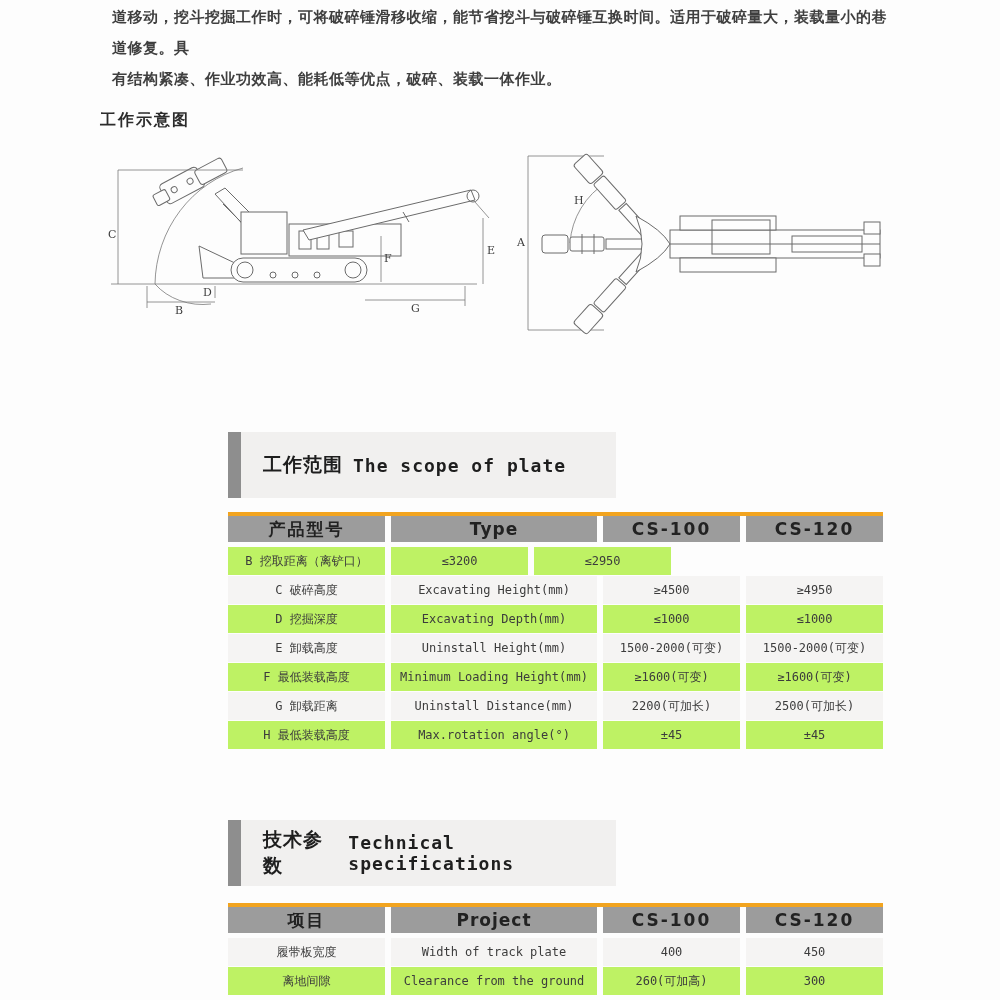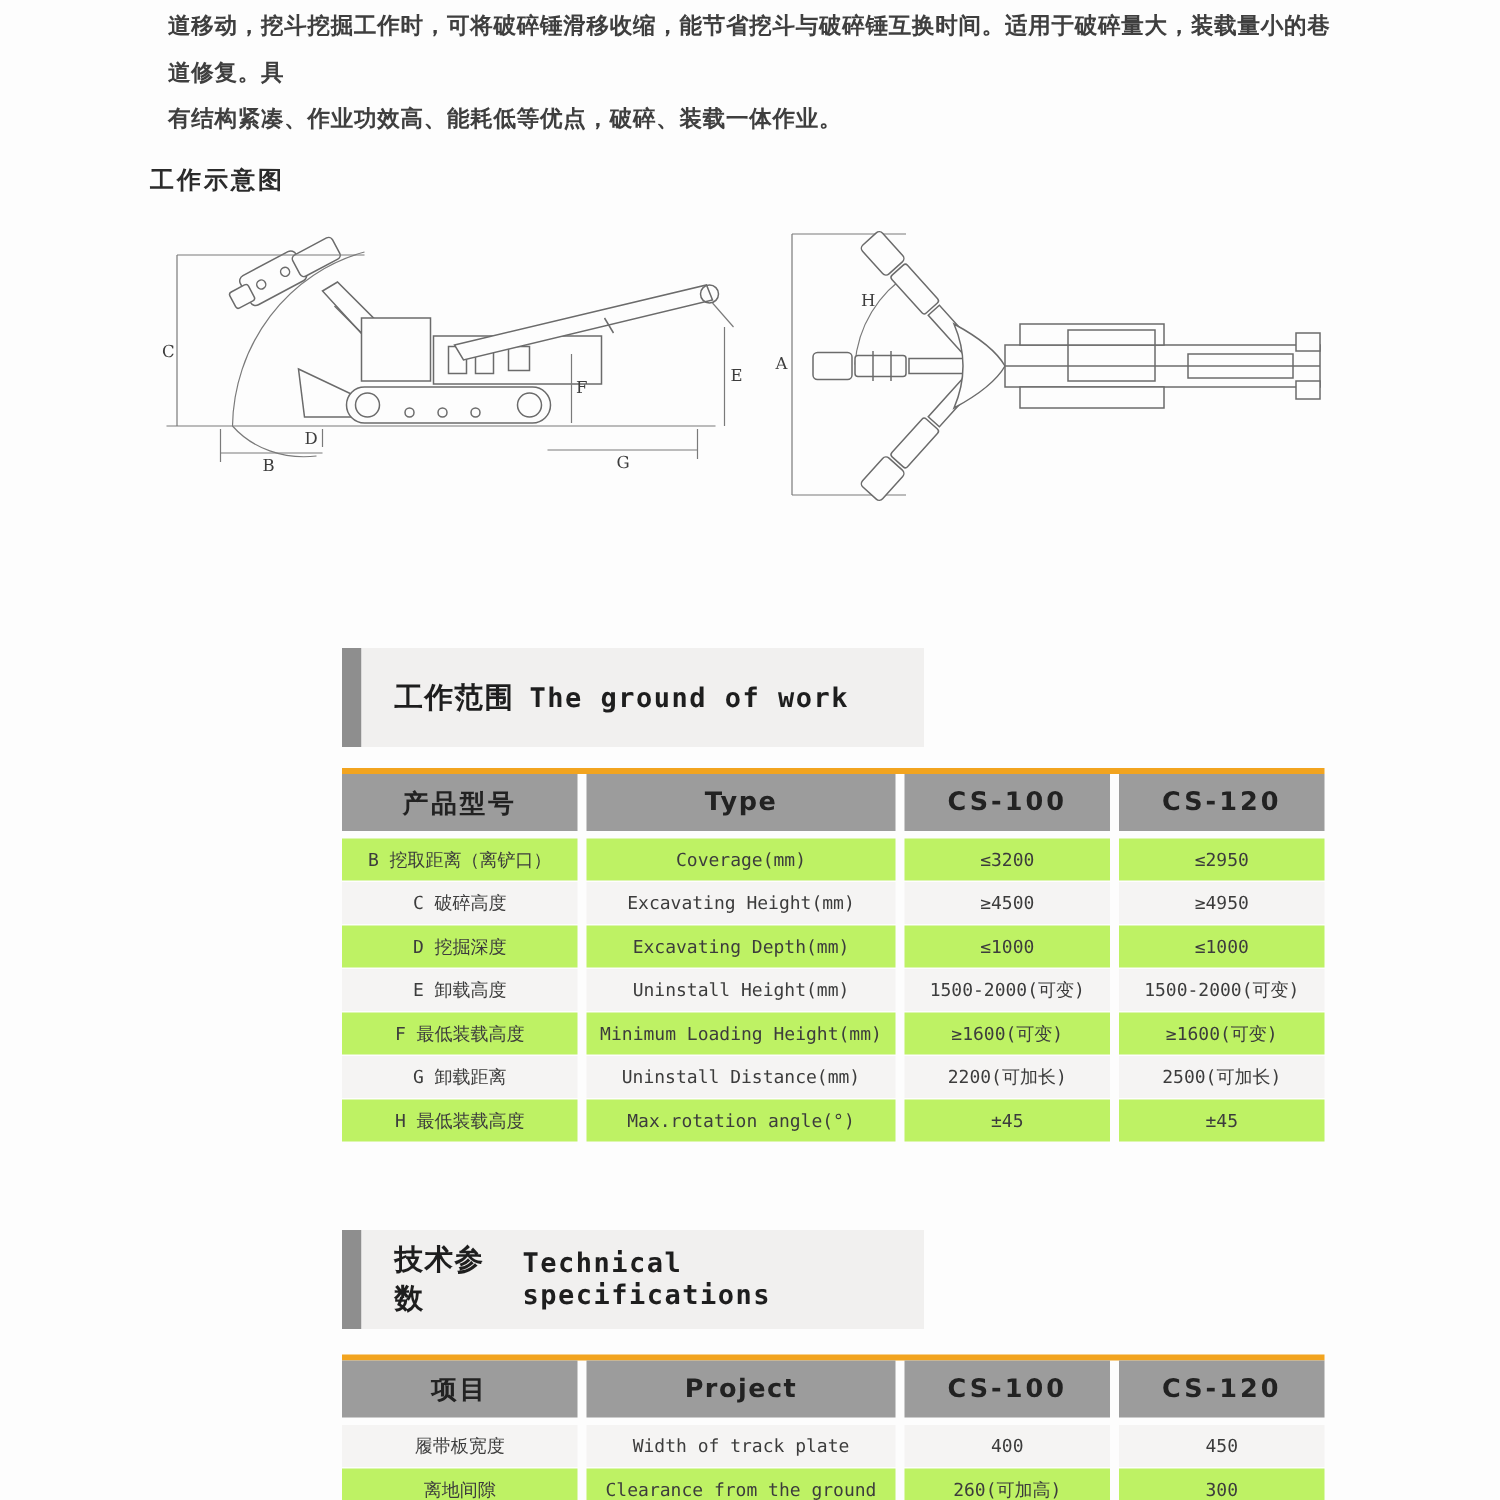--- a/index.html
+++ b/index.html
@@ -24,21 +24,21 @@
 
   .section-header { position:absolute; left:228px; width:388px; height:66px; display:flex; }
   .section-bar { width:13px; height:66px; background:#8e8e8e; }
   .section-bg  { flex:1; background:#f1f0ef; display:flex; align-items:center; padding-left:22px; }
   .section-title-cn { font-size:19px; font-weight:bold; color:#1e1e1e; letter-spacing:1px; }
   .section-title-en { font-family:"DejaVu Sans Mono","Liberation Mono",monospace; font-size:18px; font-weight:bold; color:#1e1e1e; margin-left:10px; letter-spacing:1px; }
 
   .spec-table { position:absolute; left:228px; width:655px; }
   .thead { display:flex; border-top:4px solid #f2a41f; margin-bottom:5px; }
   .th {
-    background:#9c9c9c; height:38px; display:flex; align-items:center; justify-content:center;
+    background:#9c9c9c; height:26px; display:flex; align-items:center; justify-content:center;
     font-size:17px; font-weight:bold; color:#222; letter-spacing:1px;
   }
   .tr { display:flex; margin-bottom:1px; }
   .td {
     height:28px; display:flex; align-items:center; justify-content:center;
     font-family:"DejaVu Sans Mono","DejaVu Sans","Liberation Mono",monospace;
     font-size:12px; color:#3c3c3c;
   }
   .tr.odd  .td { background:#f5f4f3; }
   .tr.even .td { background:#bef264; }
@@ -160,34 +160,33 @@
   <rect class="tech-fill" x="352" y="80" width="16" height="12"></rect>
   <rect class="tech-fill" x="352" y="112" width="16" height="12"></rect>
   <line class="tech-line" x1="158" y1="102" x2="368" y2="102"></line>
 </svg>
 </div>
 
 <div class="section-header" style="top:432px;">
   <div class="section-bar"></div>
   <div class="section-bg">
     <span class="section-title-cn">工作范围</span>
-    <span class="section-title-en">The ground of work</span>
+    <span class="section-title-en">The scope of plate</span>
   </div>
 </div>
 
 <div class="spec-table" style="top:512px;">
   <div class="thead">
     <div class="th c1">产品型号</div>
     <div class="th c2">Type</div>
     <div class="th c3">CS-100</div>
     <div class="th c4">CS-120</div>
   </div>
   <div class="tr even">
     <div class="td c1">B 挖取距离（离铲口）</div>
-    <div class="td c2">Coverage(mm)</div>
     <div class="td c3">≤3200</div>
     <div class="td c4">≤2950</div>
   </div>
   <div class="tr odd">
     <div class="td c1">C 破碎高度</div>
     <div class="td c2">Excavating Height(mm)</div>
     <div class="td c3">≥4500</div>
     <div class="td c4">≥4950</div>
   </div>
   <div class="tr even">

